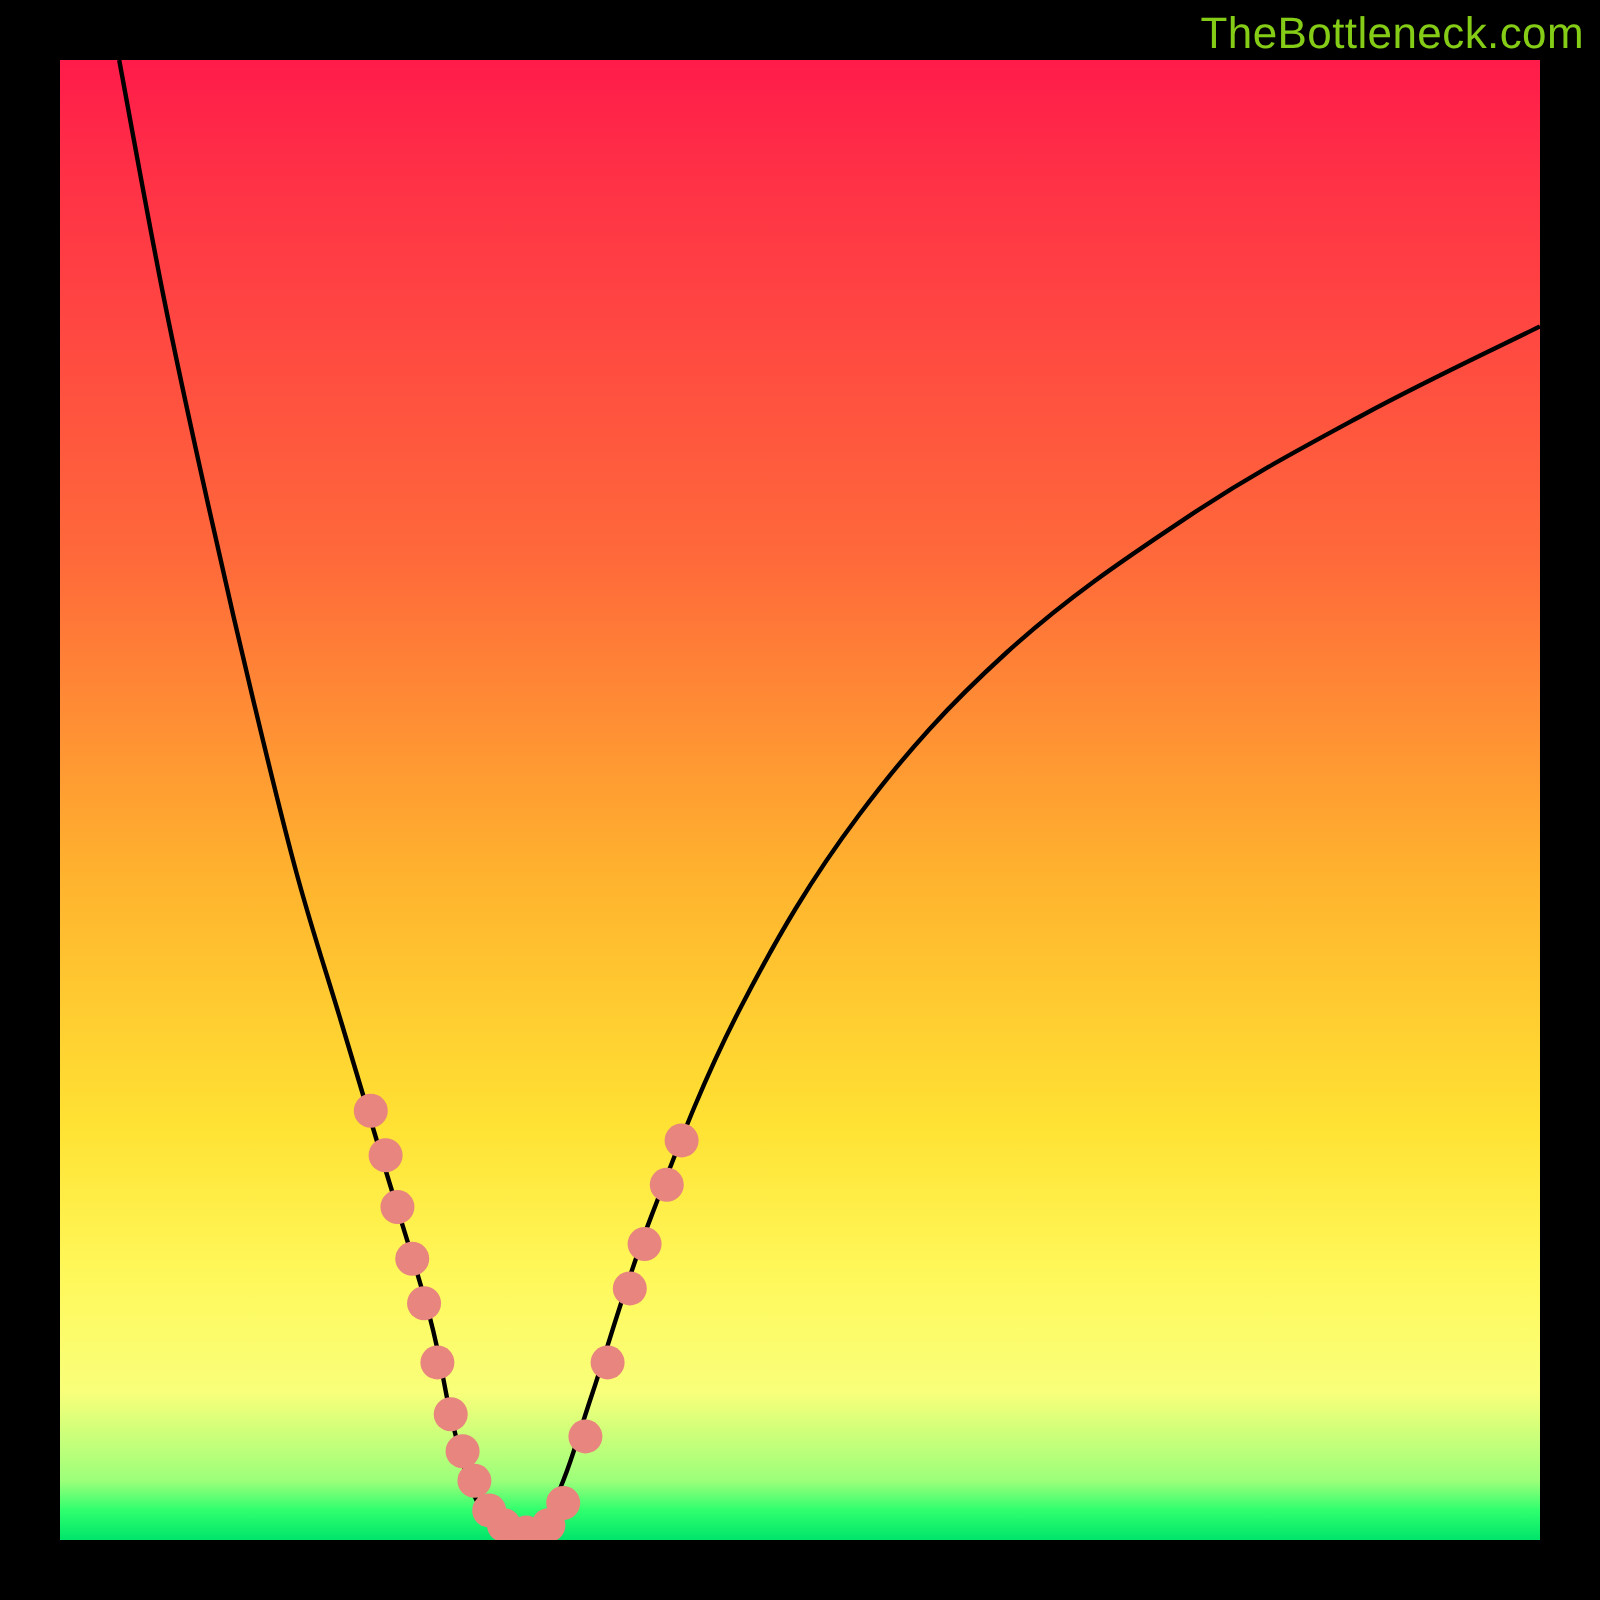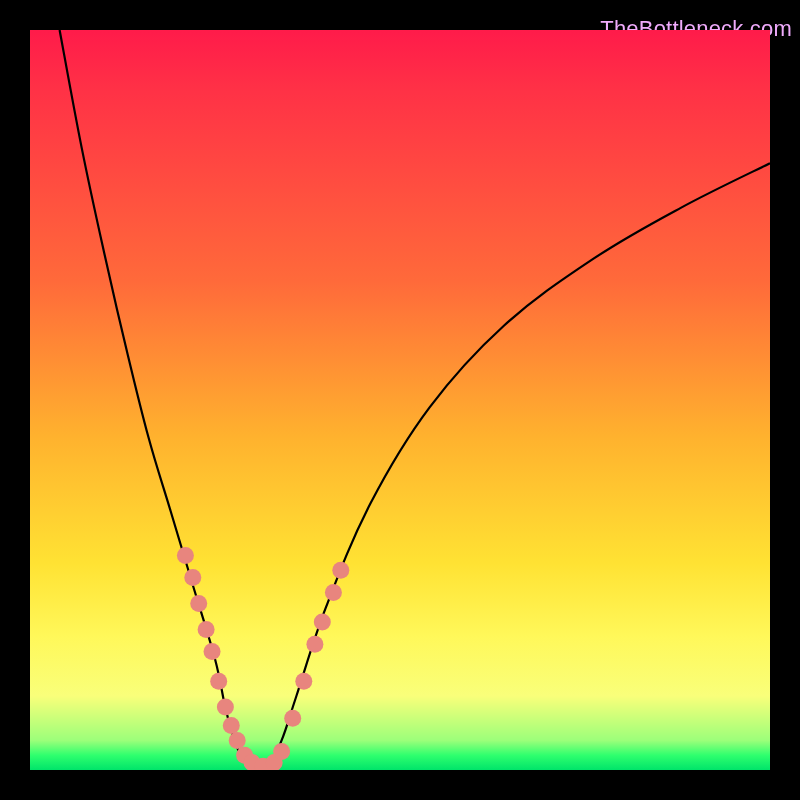--- a/index.html
+++ b/index.html
@@ -42,23 +42,23 @@
   svg.curve {
     position: absolute;
     left: 0;
     top: 0;
     width: 740px;
     height: 740px;
     pointer-events: none;
   }
   .watermark {
     position: absolute;
-    top: 16px;
+    top: 4px;
     right: 8px;
-    color: #f0abfc;
+    color: #84cc16;
     font-size: 22px;
     letter-spacing: 0.2px;
     font-weight: 400;
     user-select: none;
   }
 </style>
 </head>
 <body>
 
 <div class="frame">

